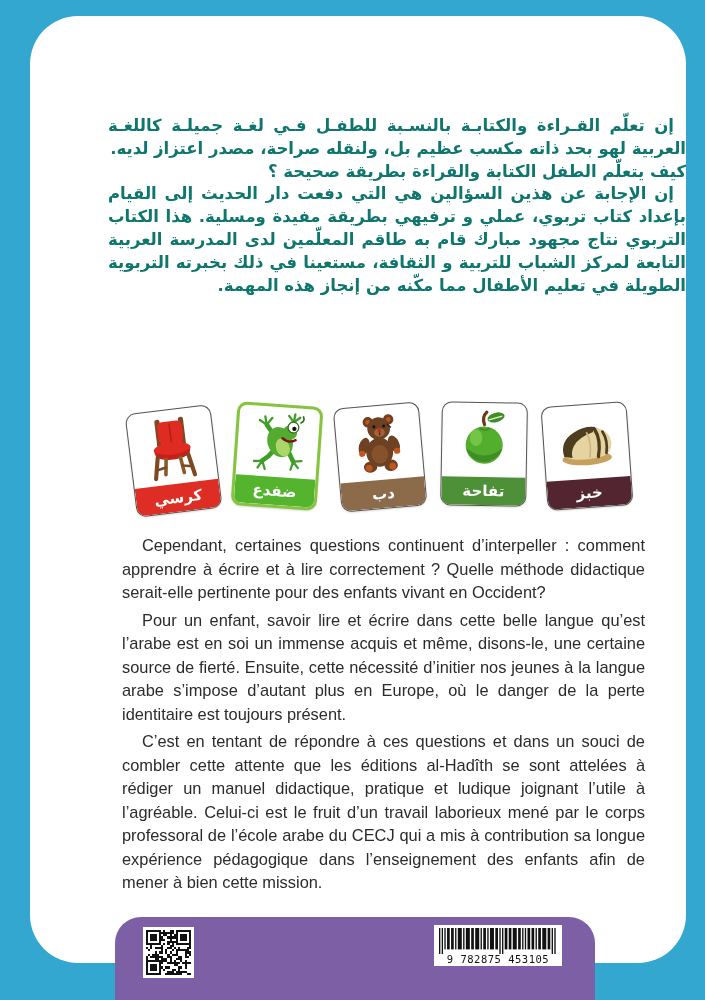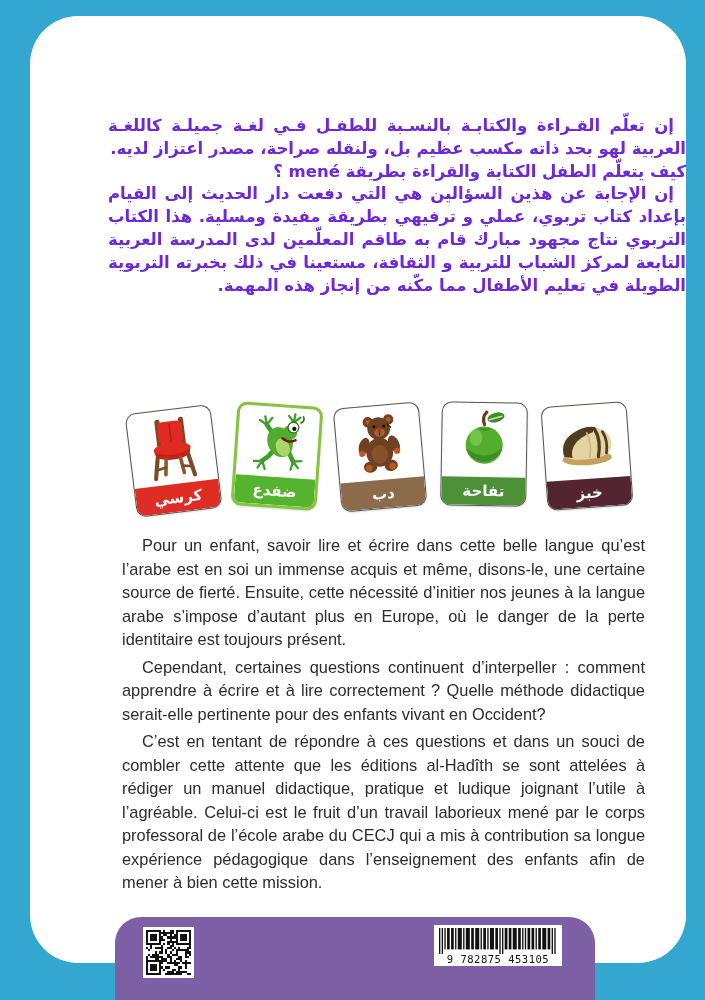--- a/index.html
+++ b/index.html
@@ -7,21 +7,21 @@
   .page{position:relative;width:705px;height:1000px;background:#33a7d0;}
   .white-panel{
     position:absolute;left:30px;top:16px;width:656px;height:947px;
     background:#ffffff;border-radius:48px;
   }
   
   .arabic-block{
     position:absolute;left:78px;top:99px;width:578px;
     direction:rtl;text-align:justify;
     font-family:"DejaVu Sans",sans-serif;font-weight:bold;
-    font-size:16.5px;line-height:22.8px;color:#6d28d9;
+    font-size:16.5px;line-height:22.8px;color:#0f766e;
   }
   .arabic-block p{margin:0;}
   .arabic-block p.indent{text-indent:12px;}
   
   .cards-row{
     position:absolute;left:100px;top:388px;width:500px;height:116px;
     display:flex;justify-content:space-between;align-items:flex-start;
   }
   .card{
     width:86px;height:104px;box-sizing:border-box;background:#fff;
@@ -70,21 +70,21 @@
   }
 </style>
 </head>
 <body>
 
 <div class="page" style="background: rgb(51, 167, 208);">
   <div class="white-panel">
 
     <div class="arabic-block" dir="rtl" lang="ar">
       <p class="indent">إن تعلّم القـراءة والكتابـة بالنسـبة للطفـل فـي لغـة جميلـة كاللغـة العربية لهو بحد ذاته مكسب عظيم بل، ولنقله صراحة، مصدر اعتزاز لديه.</p>
-      <p>كيف يتعلّم الطفل الكتابة والقراءة بطريقة mené ؟</p>
+      <p>كيف يتعلّم الطفل الكتابة والقراءة بطريقة صحيحة ؟</p>
       <p class="indent">إن الإجابة عن هذين السؤالين هي التي دفعت دار الحديث إلى القيام بإعداد كتاب تربوي، عملي و ترفيهي بطريقة مفيدة ومسلية. هذا الكتاب التربوي نتاج مجهود مبارك قام به طاقم المعلّمين لدى المدرسة العربية التابعة لمركز الشباب للتربية و الثقافة، مستعينا في ذلك بخبرته التربوية الطويلة في تعليم الأطفال مما مكّنه من إنجاز هذه المهمة.</p>
     </div>
 
     <div class="cards-row">
 
       <div class="card card-chair">
         <div class="pic">
           <svg viewBox="0 0 60 64">
             <rect x="16" y="3" width="5" height="35" rx="2" fill="#7c4a22"></rect>
             <rect x="39" y="3" width="5" height="35" rx="2" fill="#7c4a22"></rect>
@@ -183,22 +183,22 @@
             <path d="M46.5 22 q5 9 2.5 21" stroke="#4e3d1f" stroke-width="2.6" fill="none" stroke-linecap="round"></path>
             <path d="M31 21.5 q5 12 1.5 25" stroke="#cbb67f" stroke-width="1.6" fill="none"></path>
           </svg>
         </div>
         <div class="band" style="background: rgb(82, 37, 48);">خبز</div>
       </div>
 
     </div>
 
     <div class="french-block" lang="fr">
+      <p>Cependant, certaines questions continuent d’interpeller : comment apprendre à écrire et à lire correctement ? Quelle méthode didactique serait-elle pertinente pour des enfants vivant en Occident?</p>
       <p>Pour un enfant, savoir lire et écrire dans cette belle langue qu’est l’arabe est en soi un immense acquis et même, disons-le, une certaine source de fierté. Ensuite, cette nécessité d’initier nos jeunes à la langue arabe s’impose d’autant plus en Europe, où le danger de la perte identitaire est toujours présent.</p>
-      <p>Cependant, certaines questions continuent d’interpeller : comment apprendre à écrire et à lire correctement ? Quelle méthode didactique serait-elle pertinente pour des enfants vivant en Occident?</p>
       <p>C’est en tentant de répondre à ces questions et dans un souci de combler cette attente que les éditions al-Hadîth se sont attelées à rédiger un manuel didactique, pratique et ludique joignant l’utile à l’agréable. Celui-ci est le fruit d’un travail laborieux mené par le corps professoral de l’école arabe du CECJ qui a mis à contribution sa longue expérience pédagogique dans l’enseignement des enfants afin de mener à bien cette mission.</p>
     </div>
   </div>
 
   <div class="footer-bar" style="background: rgb(124, 95, 165);">
     <div class="qr">
       <svg viewBox="0 0 21 21" shape-rendering="crispEdges" fill="#111111">
           <rect x="0" y="0" width="1" height="1"></rect>
           <rect x="1" y="0" width="1" height="1"></rect>
           <rect x="2" y="0" width="1" height="1"></rect>

